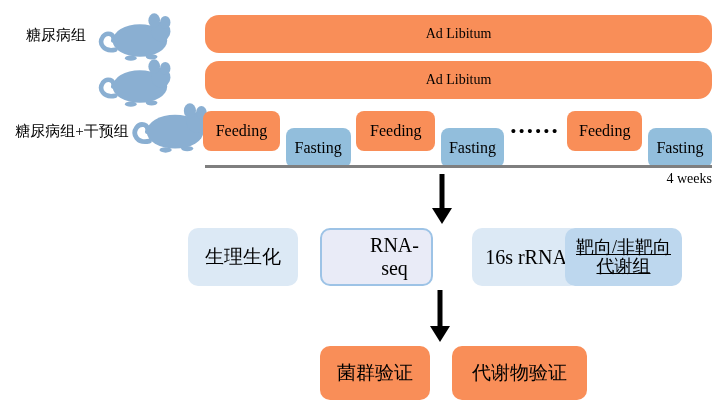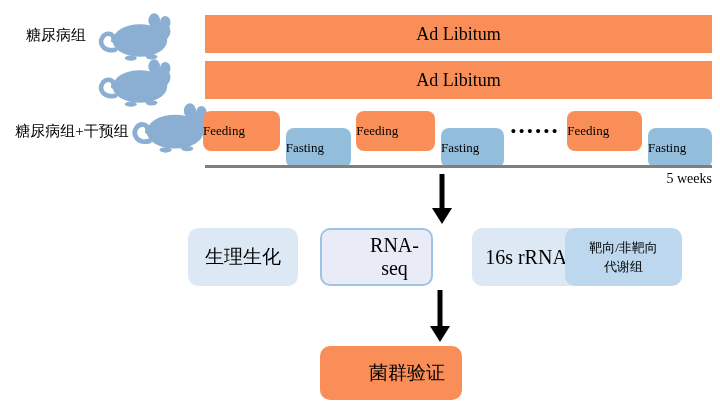--- a/index.html
+++ b/index.html
@@ -30,43 +30,43 @@
     line-height: 20px;
     white-space: nowrap;
   }
   .mouse { position: absolute; color: var(--mouse-blue); }
   .bar {
     position: absolute;
     left: 205px;
     width: 507px;
     height: 38px;
     background: var(--orange);
-    border-radius: 0;
-    display: flex;
-    align-items: center;
-    justify-content: center;
-    font-size: 18px;
+    border-radius: 14px;
+    display: flex;
+    align-items: center;
+    justify-content: center;
+    font-size: 14px;
   }
   .schedule {
     position: absolute;
     left: 203px;
     top: 111px;
     width: 509px;
     height: 40px;
     display: flex;
     align-items: center;
     justify-content: space-between;
   }
   .sched-box {
     height: 40px;
     border-radius: 8px;
     display: flex;
     align-items: center;
-    justify-content: flex-start;
-    font-size: 13px;
+    justify-content: center;
+    font-size: 16px;
   }
   .feeding { background: var(--orange); }
   .fasting { background: var(--fasting-blue); margin-top: 34px; }
   .sched-dots {
     width: 52px;
     text-align: center;
     font-size: 15px;
     font-weight: bold;
     letter-spacing: 3px;
     line-height: 40px;
@@ -100,22 +100,23 @@
     box-sizing: border-box;
   }
   .analysis-rnaseq {
     background: var(--lavender);
     border: 2px solid var(--lavender-border);
     font-size: 20px;
   }
   .analysis-16s { font-size: 20px; margin-left: 25px; }
   .analysis-metabolome {
     background: var(--medium-blue);
-    font-size: 13px;
+    font-size: 18px;
     line-height: 19px;
+    text-decoration: underline;
   }
   .valid-box {
     position: absolute;
     top: 346px;
     height: 54px;
     border-radius: 10px;
     background: var(--orange);
     display: flex;
     align-items: center;
     justify-content: center;
@@ -176,21 +177,21 @@
     <div class="sched-dots">••••••</div>
     <div class="sched-box feeding" style="width:75px;">
       <span>Feeding</span>
     </div>
     <div class="sched-box fasting" style="width:64px;">
       <span>Fasting</span>
     </div>
   </div>
 
   <div class="timeline"></div>
-  <div class="duration">5 weeks</div>
+  <div class="duration">4 weeks</div>
 
   <svg class="arrow" style="left:431px; top:174px;" width="22" height="50" viewBox="0 0 22 50">
     <line x1="11" y1="0" x2="11" y2="36" stroke="#000" stroke-width="5"></line>
     <polygon points="1,34 21,34 11,50" fill="#000"></polygon>
   </svg>
 
   <div class="analysis-box" style="left:188px; width:110px;">
     <span>生理生化</span>
   </div>
   <div class="analysis-box analysis-rnaseq" style="left:320px; width:113px;padding-left:36px;">
@@ -202,17 +203,20 @@
   <div class="analysis-box analysis-metabolome" style="left:565px; width:117px;">
     <span>靶向/非靶向</span>
     <span>代谢组</span>
   </div>
 
   <svg class="arrow" style="left:429px; top:290px;" width="22" height="52" viewBox="0 0 22 52">
     <line x1="11" y1="0" x2="11" y2="38" stroke="#000" stroke-width="5"></line>
     <polygon points="1,36 21,36 11,52" fill="#000"></polygon>
   </svg>
 
-  <div class="valid-box" style="left:320px; width:110px;padding-left:32px;">
+  <div class="valid-box" style="left:320px; width:110px;">
     <span>菌群验证</span>
   </div>
+  <div class="valid-box" style="left:452px; width:135px;">
+    <span>代谢物验证</span>
+  </div>
 
 </div>
 
 </body></html>

